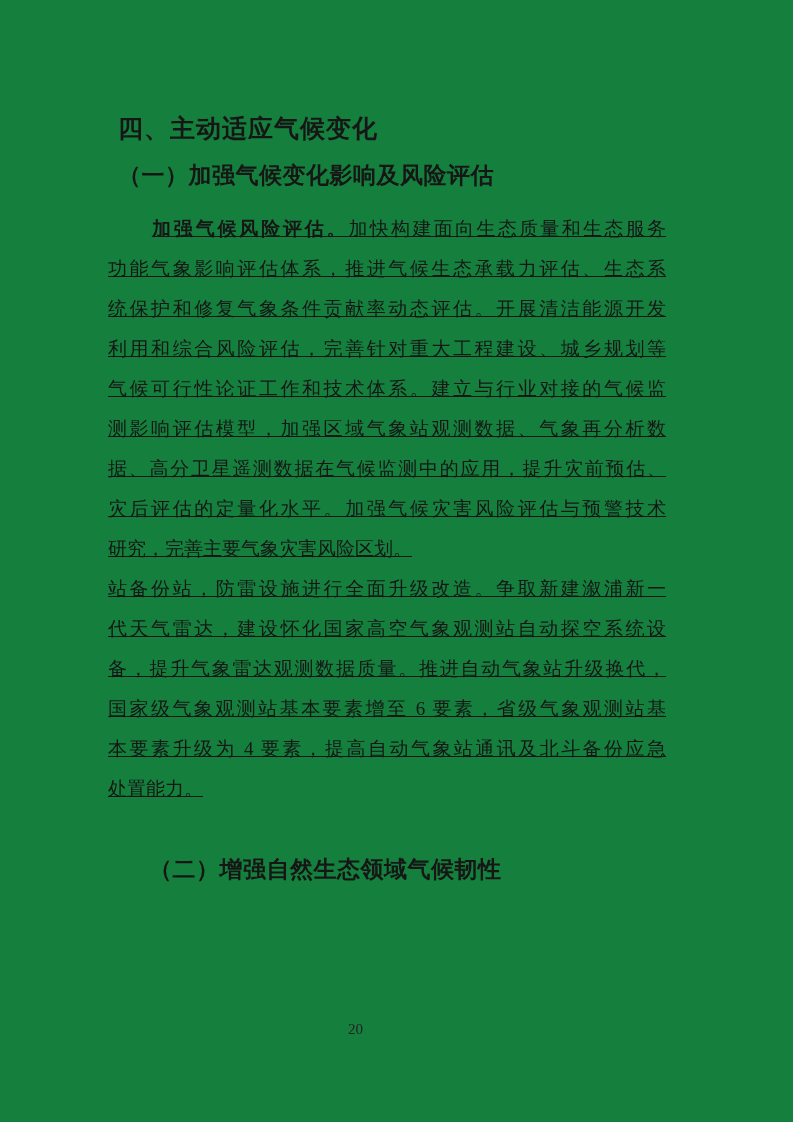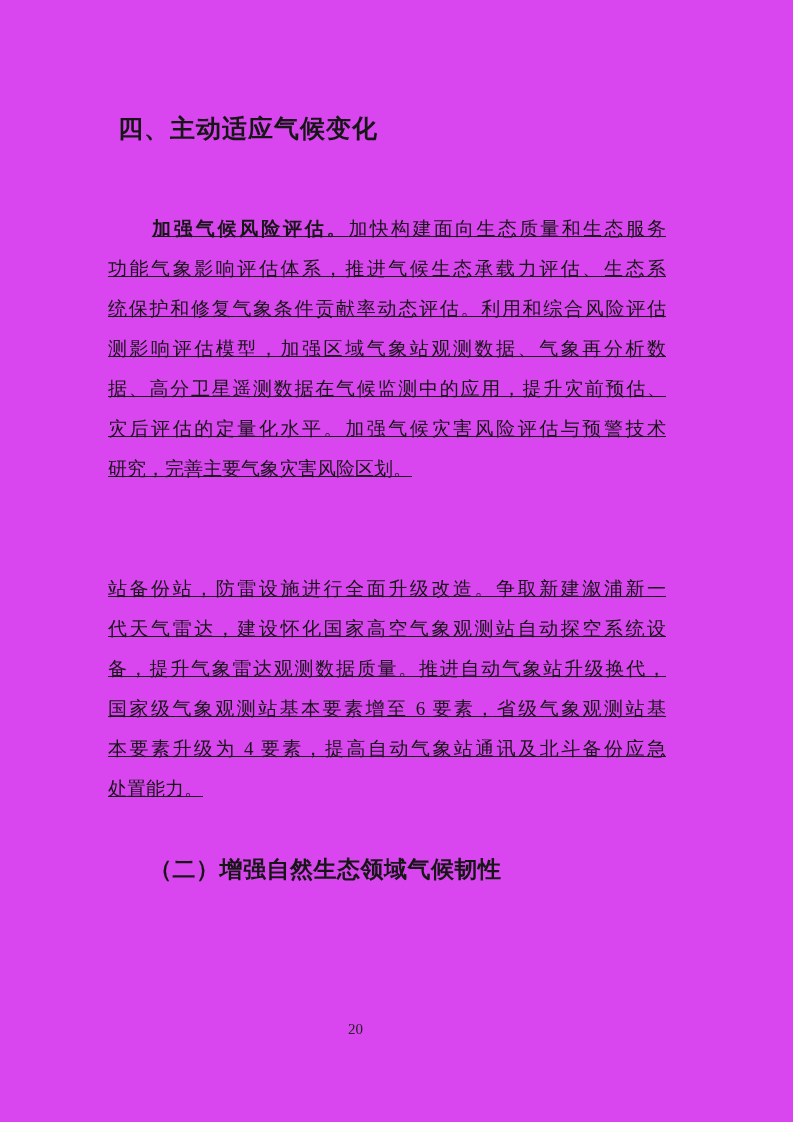--- a/index.html
+++ b/index.html
@@ -4,21 +4,21 @@
 <style>
   html, body {
     margin: 0;
     padding: 0;
     background: #ffffff;
   }
   .page {
     position: relative;
     width: 793px;
     height: 1122px;
-    background: #d946ef;
+    background: #15803d;
     overflow: hidden;
     font-family: "Liberation Serif", "DejaVu Serif", serif;
     color: #161616;
   }
   .doc-heading {
     position: absolute;
     left: 118px;
     top: 111px;
     width: 558px;
     font-family: "Liberation Sans", "DejaVu Sans", sans-serif;
@@ -80,25 +80,28 @@
     color: #222222;
   }
 </style>
 </head>
 <body>
 
 <div class="page">
 
   <div class="doc-heading">四、主动适应气候变化</div>
 
+  <div class="section-title s1">（一）加强气候变化影响及风险评估</div>
 
   <div class="para p1">
     <div class="line first"><span class="lead">加强气候风险评估。</span><span>加快构建面向生态质量和生态服务</span></div>
     <div class="line">功能气象影响评估体系，推进气候生态承载力评估、生态系</div>
-    <div class="line">统保护和修复气象条件贡献率动态评估。利用和综合风险评估</div>
+    <div class="line">统保护和修复气象条件贡献率动态评估。开展清洁能源开发</div>
+    <div class="line">利用和综合风险评估，完善针对重大工程建设、城乡规划等</div>
+    <div class="line">气候可行性论证工作和技术体系。建立与行业对接的气候监</div>
     <div class="line">测影响评估模型，加强区域气象站观测数据、气象再分析数</div>
     <div class="line">据、高分卫星遥测数据在气候监测中的应用，提升灾前预估、</div>
     <div class="line">灾后评估的定量化水平。加强气候灾害风险评估与预警技术</div>
     <div class="line endline">研究，完善主要气象灾害风险区划。</div>
   </div>
 
   <div class="para p2">
     <div class="line">站备份站，防雷设施进行全面升级改造。争取新建溆浦新一</div>
     <div class="line">代天气雷达，建设怀化国家高空气象观测站自动探空系统设</div>
     <div class="line">备，提升气象雷达观测数据质量。推进自动气象站升级换代，</div>

